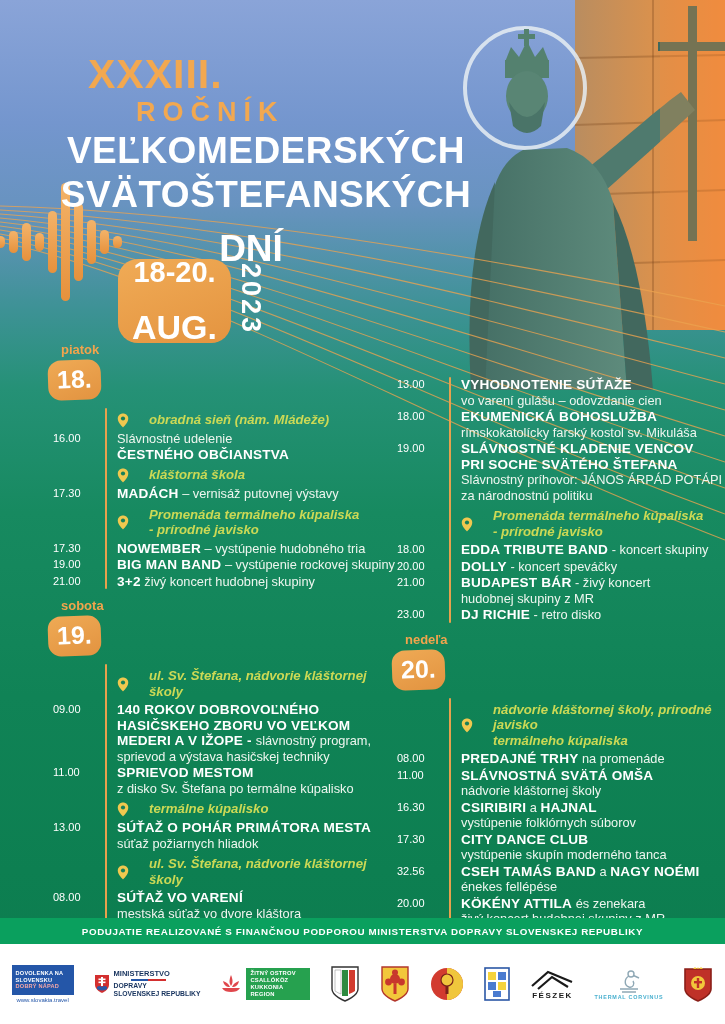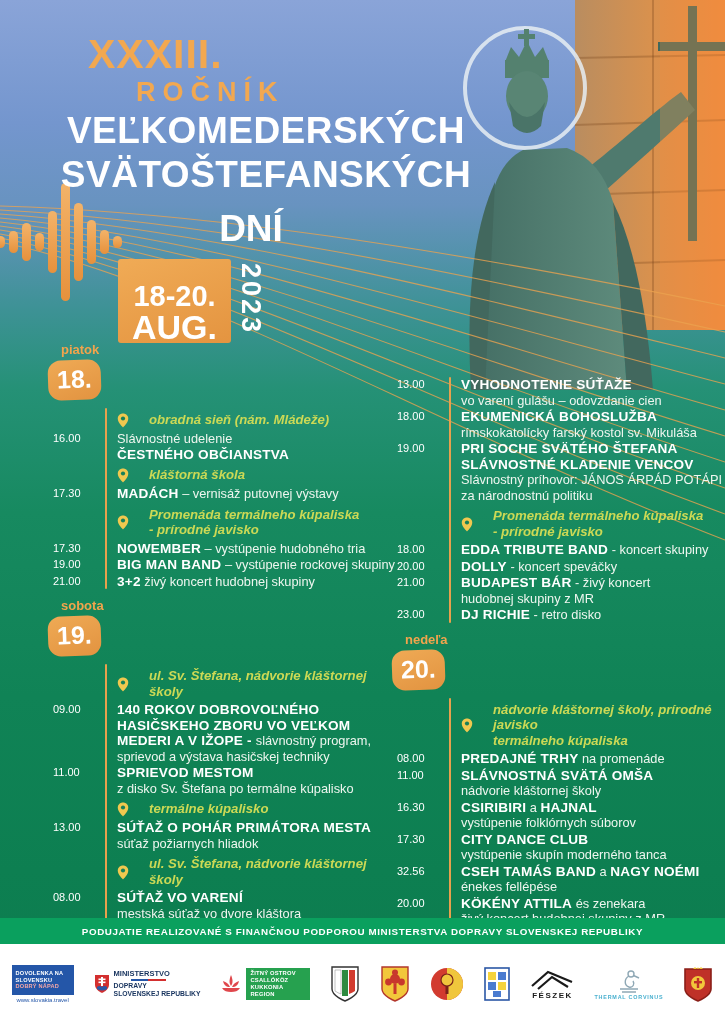--- a/index.html
+++ b/index.html
@@ -12,30 +12,30 @@
   }
   .poster *{box-sizing:border-box;}
 
   
   .statue-svg{position:absolute; top:0; right:0; width:300px; height:390px;}
   .strings-svg{position:absolute; top:0; left:0; width:725px; height:700px; pointer-events:none;}
   .waveform{position:absolute; left:-4px; top:178px; height:128px; display:flex; align-items:center; gap:4px;}
   .waveform .bar{width:9px; border-radius:6px; background:linear-gradient(180deg,#f3b369,#e6913c);}
 
   
-  .title-block{position:absolute; top:32px; left:38px; width:456px; line-height:1.08;}
+  .title-block{position:absolute; top:52px; left:38px; width:456px; line-height:1.08;}
   .edition{font-size:41px; font-weight:700; color:#f2a850; letter-spacing:1px; margin-left:50px;}
   .edition-word{font-size:27px; font-weight:600; color:#f2a850; letter-spacing:7px; margin-left:98px; margin-top:2px;}
   .title-l1,.title-l2{font-size:37px; font-weight:700; color:#fff; text-align:center; letter-spacing:.5px; margin-top:4px;}
   .title-l3{font-size:37px; font-weight:700; color:#fff; text-align:center; margin-right:30px; margin-top:14px;}
 
   
   .date-badge{position:absolute; left:118px; top:259px; width:113px; height:84px;
-    background:linear-gradient(160deg,#f0ab56,#e49440); border-radius:3px;
-    display:flex; flex-direction:column; align-items:center; justify-content:flex-end;
+    background:linear-gradient(160deg,#f0ab56,#e49440); border-radius:20px;
+    display:flex; flex-direction:column; align-items:center; justify-content:space-between;
     color:#fff; font-weight:700; line-height:.95;}
   .date-range{font-size:29px;}
   .date-month{font-size:34px;}
   .date-year{position:absolute; left:235px; top:263px; height:84px; color:#fff;
     font-size:27px; font-weight:600; letter-spacing:3px; writing-mode:vertical-rl;}
 
   
   .col{position:absolute; color:#fff;}
   .col-left{left:48px; top:338px; width:350px;}
   .col-right{left:392px; top:374px; width:330px;}
@@ -332,22 +332,22 @@
           <div class="row">
             <div class="time">18.00</div>
             <div class="content">
               <div class="eline"><span class="b">EKUMENICKÁ BOHOSLUŽBA</span></div>
               <div class="eline"><span>rímskokatolícky farský kostol sv. Mikuláša</span></div>
             </div>
           </div>
           <div class="row">
             <div class="time">19.00</div>
             <div class="content">
+              <div class="eline"><span class="b">SLÁVNOSTNÉ KLADENIE VENCOV</span></div>
               <div class="eline"><span class="b">PRI SOCHE SVÄTÉHO ŠTEFANA</span></div>
-              <div class="eline"><span class="b">SLÁVNOSTNÉ KLADENIE VENCOV</span></div>
               <div class="eline"><span>Slávnostný príhovor: JÁNOS ÁRPÁD POTÁPI</span></div>
               <div class="eline"><span>za národnostnú politiku</span></div>
             </div>
           </div>
           <div class="row loc">
             <div class="time"></div>
             <div class="content">
               <svg class="pin" viewBox="0 0 24 30" width="12" height="15">
                 <path d="M12 1C6 1 1.5 5.5 1.5 11.3c0 7.6 10.5 17.2 10.5 17.2S22.5 18.9 22.5 11.3C22.5 5.5 18 1 12 1z" fill="#f0c84f"></path>
                 <circle cx="12" cy="11" r="4.2" fill="#17805a"></circle>

